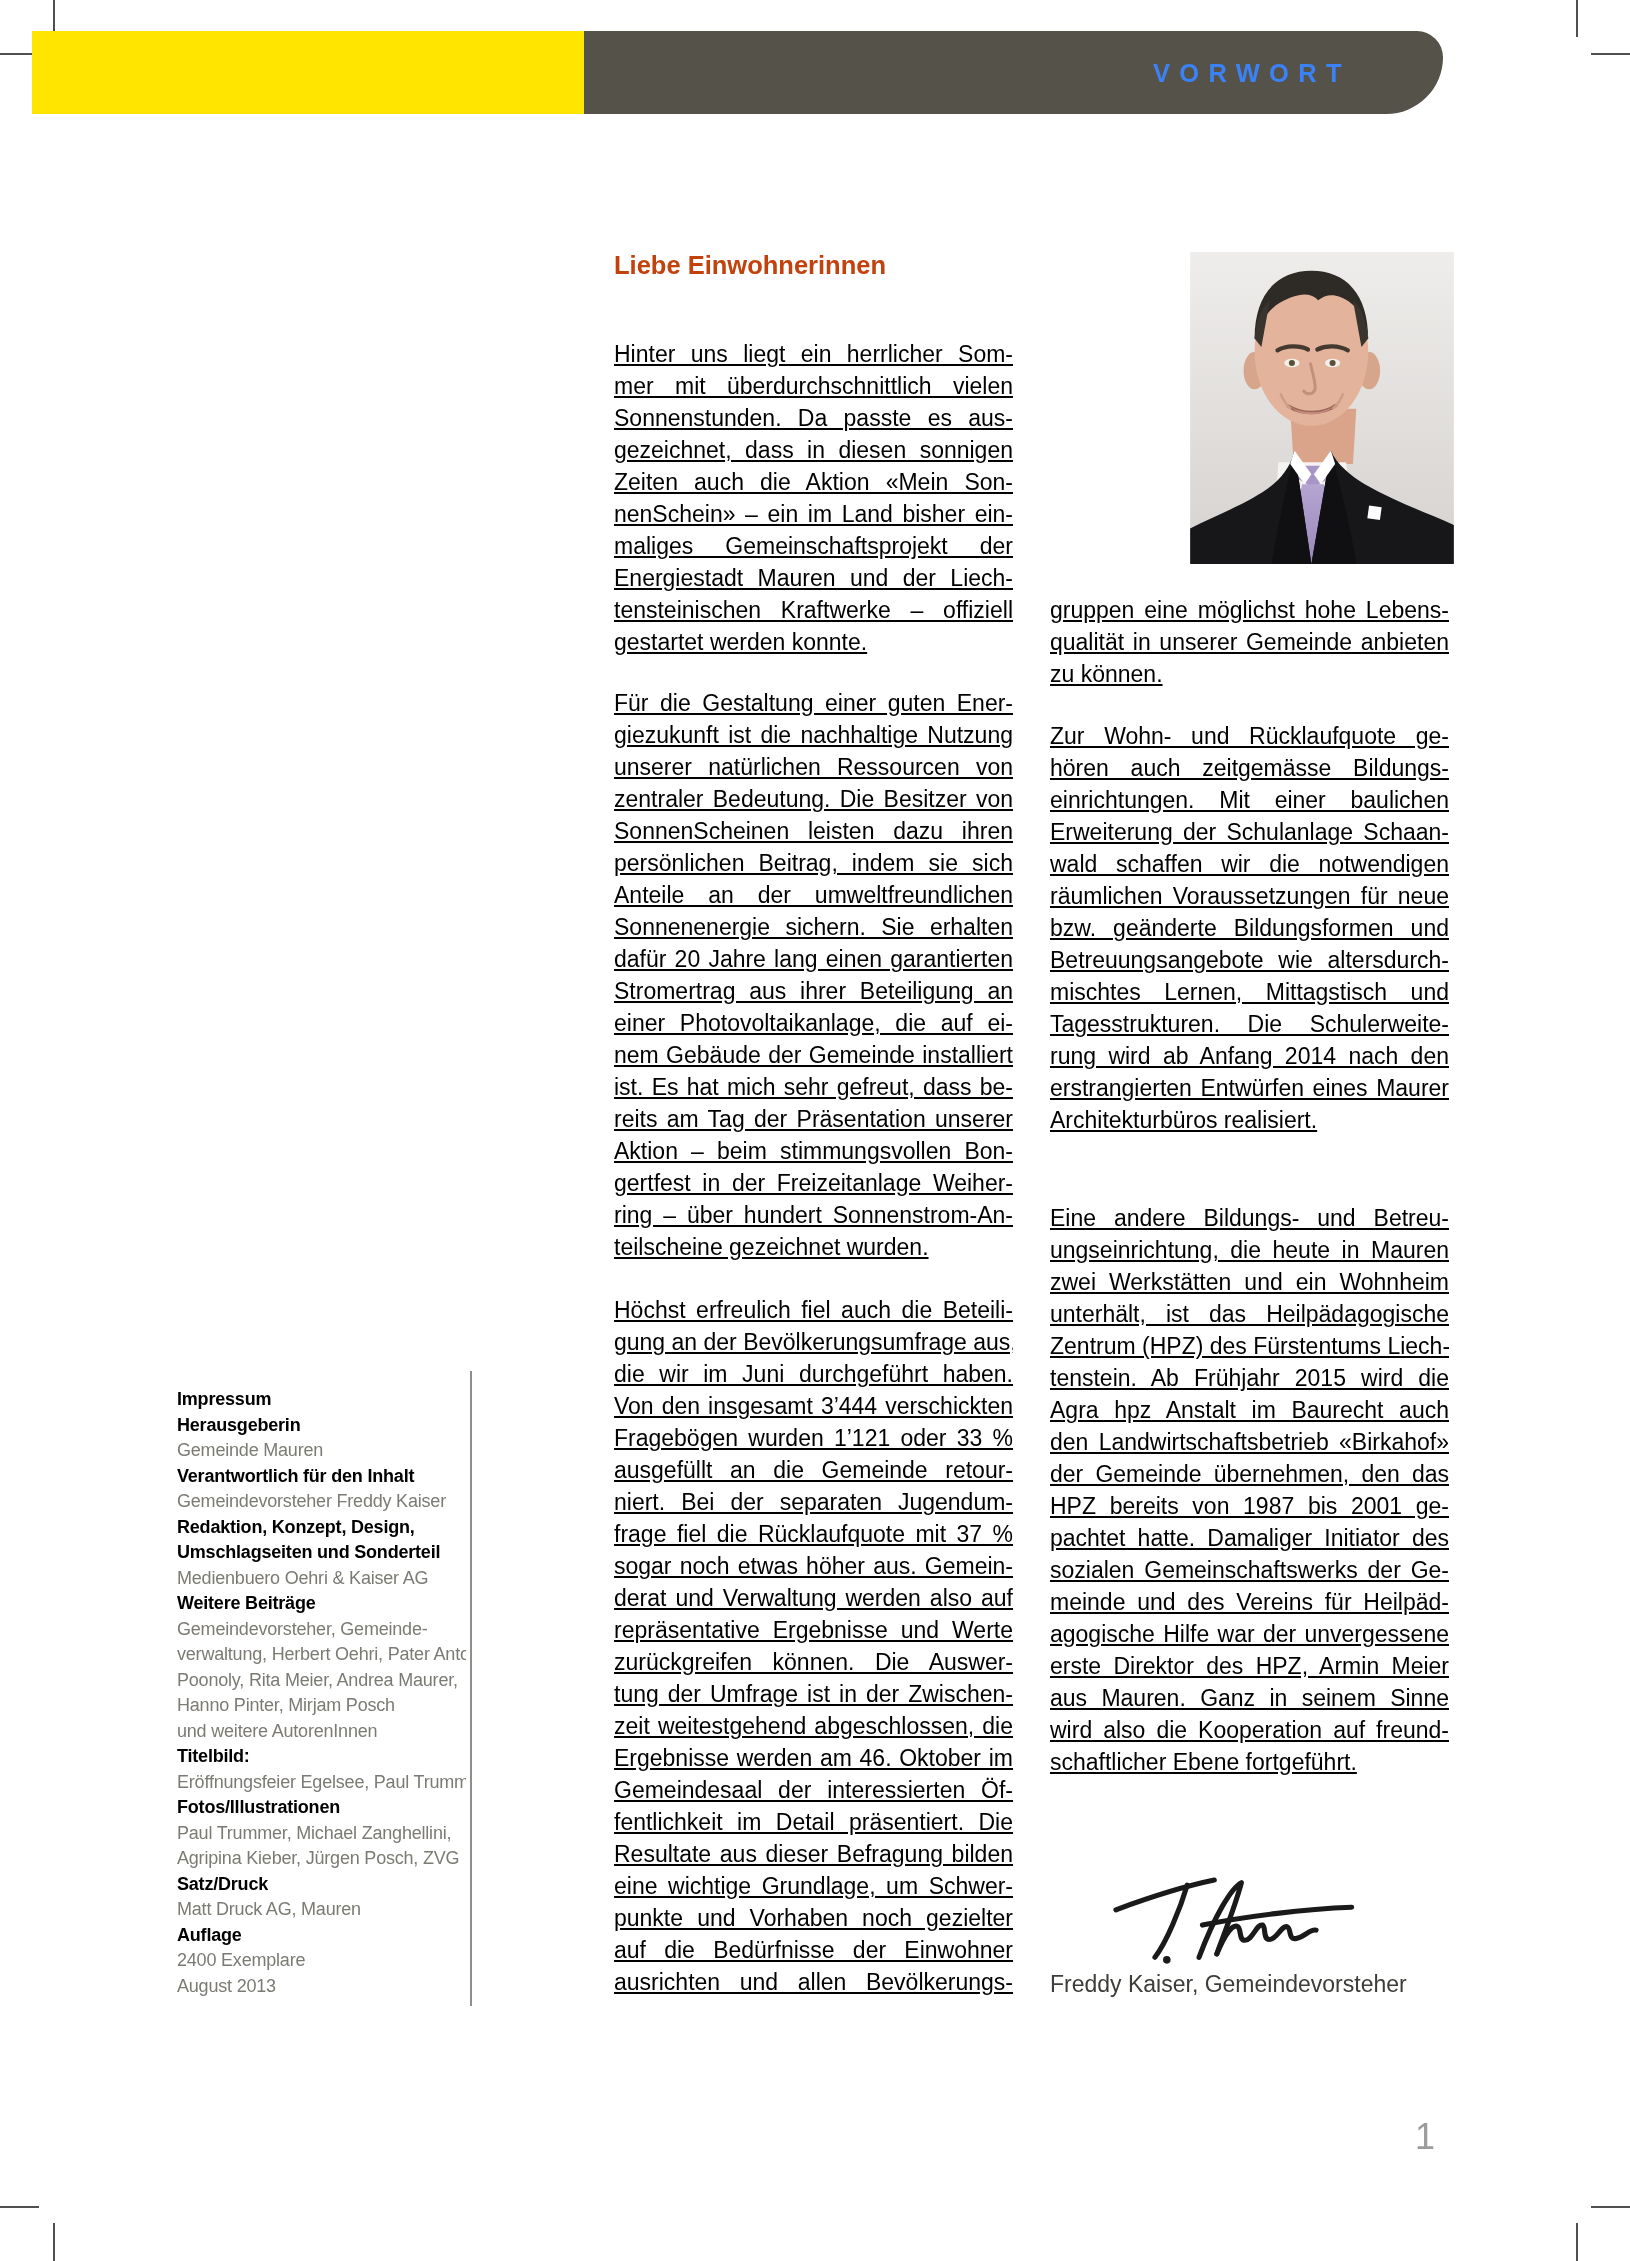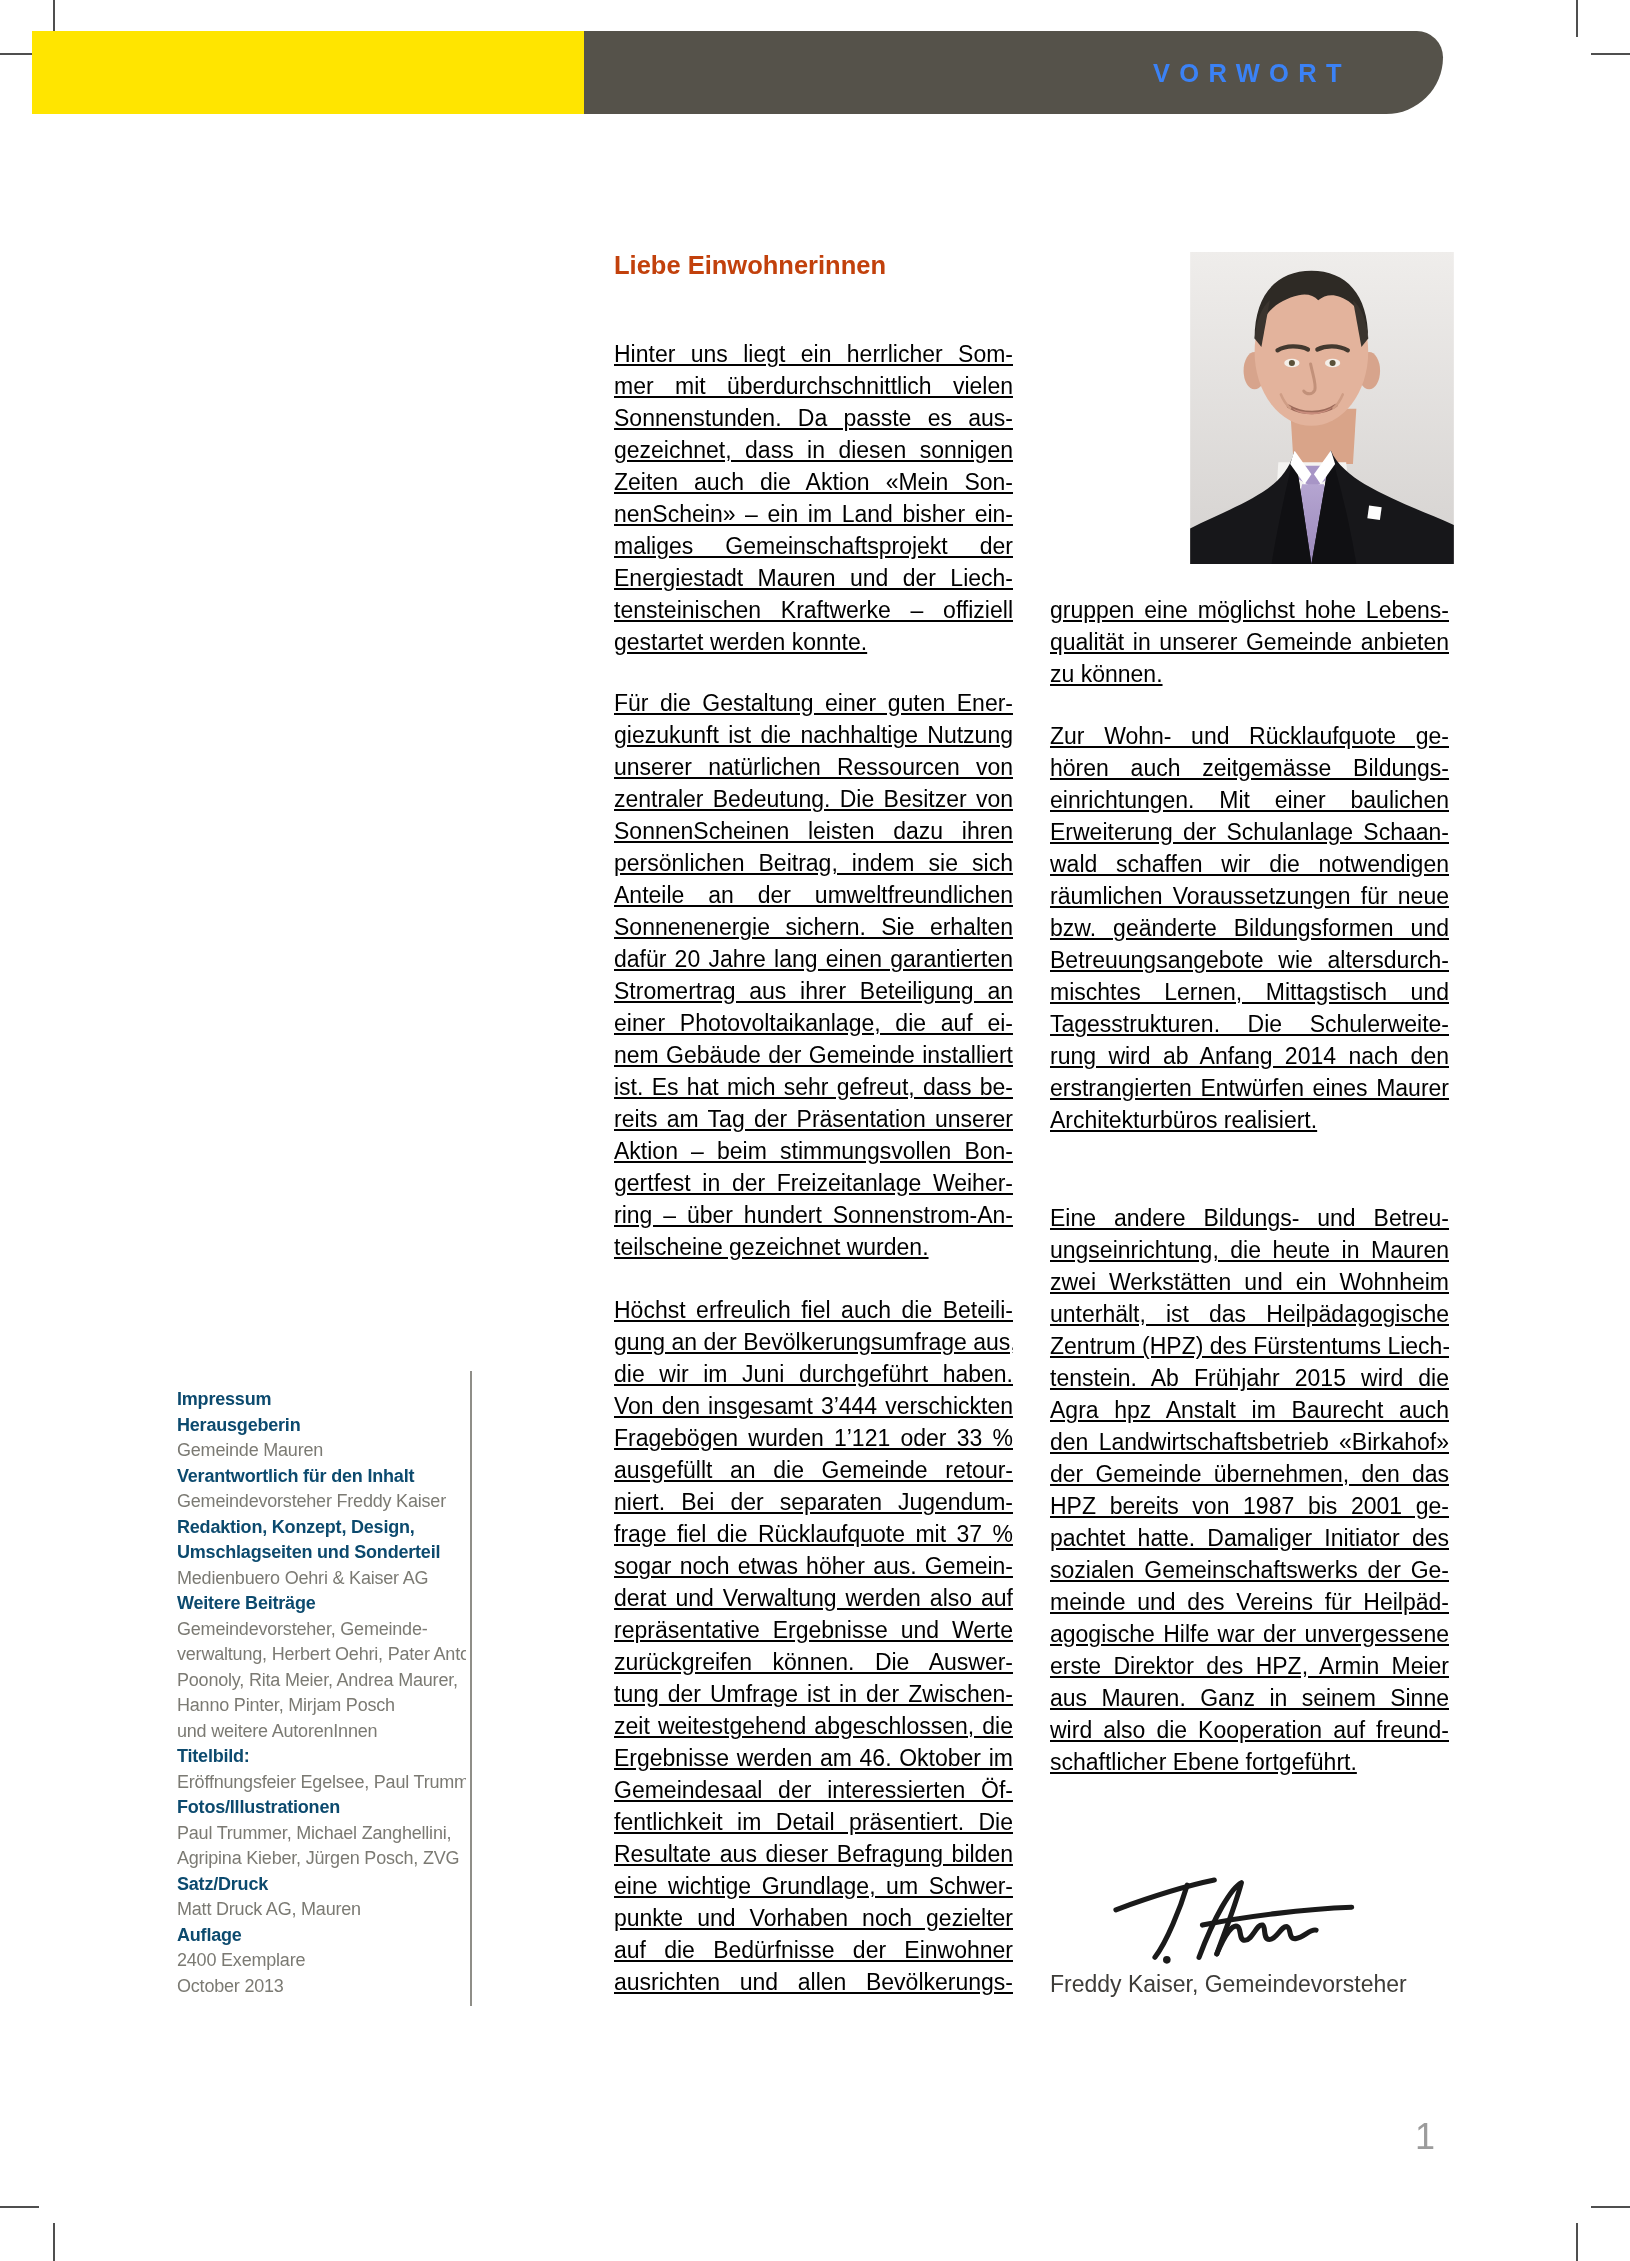--- a/index.html
+++ b/index.html
@@ -20,21 +20,21 @@
   .jline{height:32px;line-height:32px;white-space:nowrap;text-align:justify;text-align-last:justify;overflow:hidden;}
   .jline.last{text-align-last:left;}
   .para.justify-last .jline.last{text-align-last:justify;}
   .col1{left:614px;} .col2{left:1050px;}
   .p1c1{top:338px;} .p2c1{top:687px;} .p3c1{top:1294px;}
   .p1c2{top:594px;} .p2c2{top:720px;} .p3c2{top:1166px;margin-top:36px;}
   
   .impressum{position:absolute;left:177px;top:1387px;width:289px;}
   .impressum .jline{height:25.5px;line-height:25.5px;font-size:18px;letter-spacing:-0.2px;
                     text-align:left;text-align-last:left;color:#7b7a73;}
-  .impressum .jline.bold{font-weight:700;color:#0c4a6e;}
+  .impressum .jline.bold{font-weight:700;color:#000000;}
   .imp-divider{position:absolute;left:470px;top:1371px;width:1.7px;height:635px;background:#8f8e88;}
   
   .portrait{position:absolute;left:1190px;top:252px;width:264px;height:312px;}
   
   .signature{position:absolute;left:1104px;top:1864px;width:263px;height:106px;}
   .sig-caption{position:absolute;left:1050px;top:1968px;width:408px;font-size:23px;line-height:32px;
                color:#3d3c38;white-space:nowrap;}
   
   .pagenum{position:absolute;left:1401px;top:2116px;width:48px;text-align:center;font-size:36px;
            color:#9c9c9c;}
@@ -237,21 +237,21 @@
       <div class="jline">und weitere AutorenInnen</div>
       <div class="jline bold">Titelbild:</div>
       <div class="jline">Eröffnungsfeier Egelsee, Paul Trummer</div>
       <div class="jline bold">Fotos/Illustrationen</div>
       <div class="jline">Paul Trummer, Michael Zanghellini,</div>
       <div class="jline">Agripina Kieber, Jürgen Posch, ZVG</div>
       <div class="jline bold">Satz/Druck</div>
       <div class="jline">Matt Druck AG, Mauren</div>
       <div class="jline bold">Auflage</div>
       <div class="jline">2400 Exemplare</div>
-      <div class="jline last">October 2013</div>
+      <div class="jline last">August 2013</div>
     </div>
   <div class="imp-divider"></div>
 
   <div class="signature">
     <svg width="263" height="106" viewBox="0 0 310 125">
       <g stroke="#1a1a1a" stroke-width="6" fill="none" stroke-linecap="round" stroke-linejoin="round">
         <path d="M14,54 C52,40 96,26 130,19"></path>
         <path d="M98,25 C90,52 74,92 60,110"></path>
         <path d="M112,110 C130,62 150,28 162,22 C154,52 140,86 133,106"></path>
         <path d="M133,106 C143,82 152,70 158,74 C162,78 159,90 166,90 C175,90 180,70 187,72 C191,74 187,89 195,89 C204,89 209,72 216,74 C221,76 217,89 226,88 C236,87 243,76 250,78"></path>

